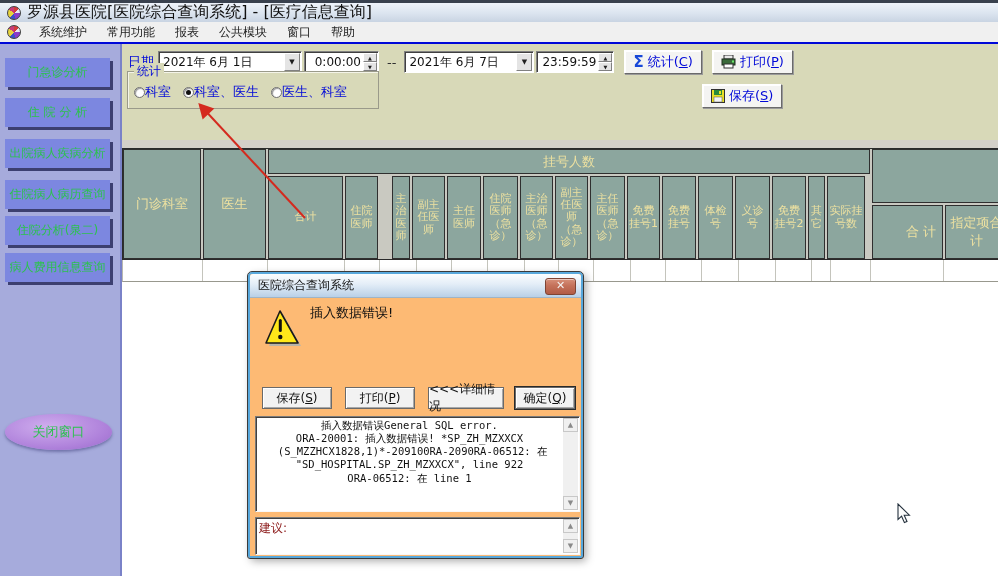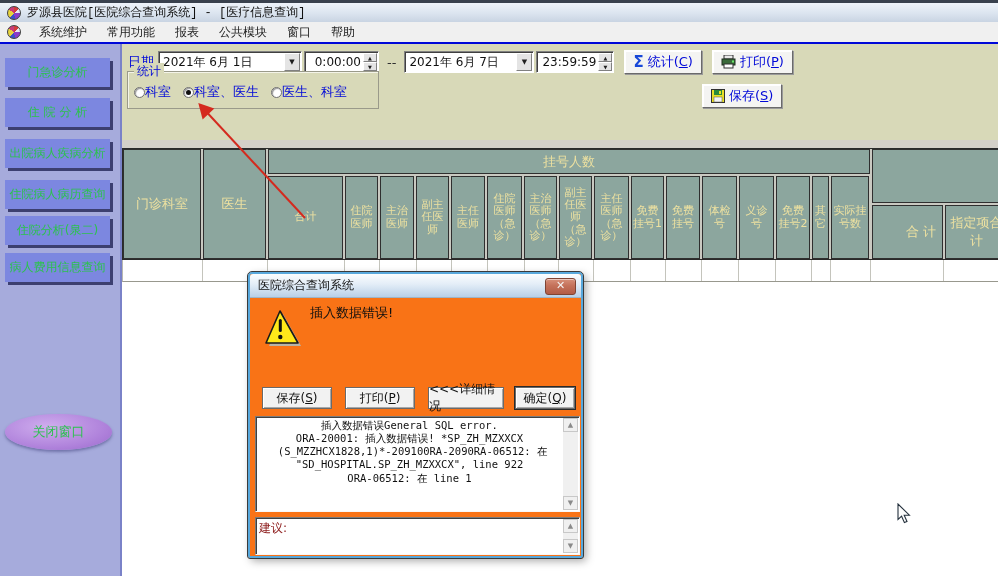--- a/index.html
+++ b/index.html
@@ -4,21 +4,21 @@
 <style>
   * { margin:0; padding:0; box-sizing:border-box; }
   html,body { width:998px; height:576px; }
   body { font-family:"DejaVu Sans", sans-serif; font-size:12px; color:#111; background:#fff; overflow:hidden; }
   #app { position:relative; width:998px; height:576px; background:#fff; overflow:hidden; }
 
   
   .titlebar { position:absolute; left:0; top:0; width:998px; height:22px;
     background:linear-gradient(180deg,#eef3fa 0%,#dbe4ef 55%,#c9d4e2 100%);
     border-top:3px solid #39414e; display:flex; align-items:center; gap:6px; padding-left:7px; }
-  .title-text { font-size:12px; color:#101010;font-family:Liberation Mono, monospace; }
+  .title-text { font-size:16px; color:#101010; }
   .app-icon { width:14px; height:14px; border-radius:50%;
     background:conic-gradient(#d43c3c 0 14%, #e8e8f0 14% 24%, #8c3cc8 24% 47%, #3c50c8 47% 62%, #e8d43c 62% 84%, #c83c78 84% 100%);
     border:1px solid #404040; flex:0 0 auto; }
   .menubar { position:absolute; left:0; top:22px; width:998px; height:20px; background:#f0f0f0;
     display:flex; align-items:center; gap:0; padding-left:7px; }
   .menu-item { padding:2px 10px; color:#222; cursor:default; }
   .menubar .app-icon { margin-right:8px; }
   .menu-sep-line { position:absolute; left:0; top:42px; width:998px; height:2px; background:#0008d8; }
 
   
@@ -74,21 +74,21 @@
   .colgroup { display:flex; flex-direction:column; gap:2px; }
   .grouphdr { height:25px; font-size:13px; }
   .subrow { display:flex; gap:2px; }
   .subcell { height:83px; font-size:11px; line-height:1.1; word-break:break-all; padding:1px; }
   .emptyhdr { height:54px; }
   .rsub { height:54px; font-size:13px; word-break:break-all; padding:1px; }
   .datarow { display:flex; width:887px; border-left:1px solid #b8b8b0; border-bottom:1px solid #98988e; background:#fff; }
   .dcell { height:21px; border-right:1px solid #c4c4bc; background:#fff; }
 
   
-  .dialog { position:absolute; left:248px; top:272px; width:335px; height:286px; background:#f97316;
+  .dialog { position:absolute; left:248px; top:272px; width:335px; height:286px; background:#fdba74;
     border:2px solid #58a8dc; outline:1px solid #3a3a3a; border-radius:4px 4px 2px 2px;
     box-shadow:3px 3px 8px rgba(0,0,0,.35); z-index:10; }
   .dlg-title { height:24px; background:linear-gradient(180deg,#fbfdfe 0%,#e3edf7 45%,#b9d0e7 100%);
     border-bottom:1px solid #9fb4c6; border-radius:3px 3px 0 0; display:flex; align-items:center;
     padding-left:8px; font-size:12px; color:#101010; }
   .dlg-close { position:absolute; right:5px; top:4px; width:31px; height:17px; border-radius:3px;
     background:linear-gradient(180deg,#d7907a 0%,#c4715a 45%,#b35c46 100%);
     border:1px solid #7e4434; color:#f4f4f4; font-size:11px; font-weight:bold; line-height:14px;
     text-align:center; cursor:pointer; box-shadow:inset 0 1px 0 rgba(255,255,255,.5); }
   .warn-icon { position:absolute; left:12px; top:36px; }
@@ -222,21 +222,21 @@
 
   <div class="table-wrap">
     <div class="hdr" id="table-header">
         <div class="cell tallcell" style="width: 78px;">门诊科室</div>
         <div class="cell tallcell" style="width: 63px;">医生</div>
         <div class="colgroup" style="width: 602px;">
           <div class="cell grouphdr">挂号人数</div>
           <div class="subrow">
             <div class="cell subcell" style="width: 75px;">合计</div>
             <div class="cell subcell" style="width: 33px;">住院医师</div>
-            <div class="cell subcell" style="width: 34px;">主治医师</div>
+            <div class="cell subcell" style="width: 18px; margin-left: 12px;">主治医师</div>
             <div class="cell subcell" style="width: 33px;">副主任医师</div>
             <div class="cell subcell" style="width: 34px;">主任医师</div>
             <div class="cell subcell" style="width: 35px;">住院医师（急诊）</div>
             <div class="cell subcell" style="width: 33px;">主治医师（急诊）</div>
             <div class="cell subcell" style="width: 33px;">副主任医师（急诊）</div>
             <div class="cell subcell" style="width: 35px;">主任医师（急诊）</div>
             <div class="cell subcell" style="width: 33px;">免费挂号1</div>
             <div class="cell subcell" style="width: 34px;">免费挂号</div>
             <div class="cell subcell" style="width: 35px;">体检号</div>
             <div class="cell subcell" style="width: 35px;">义诊号</div>

